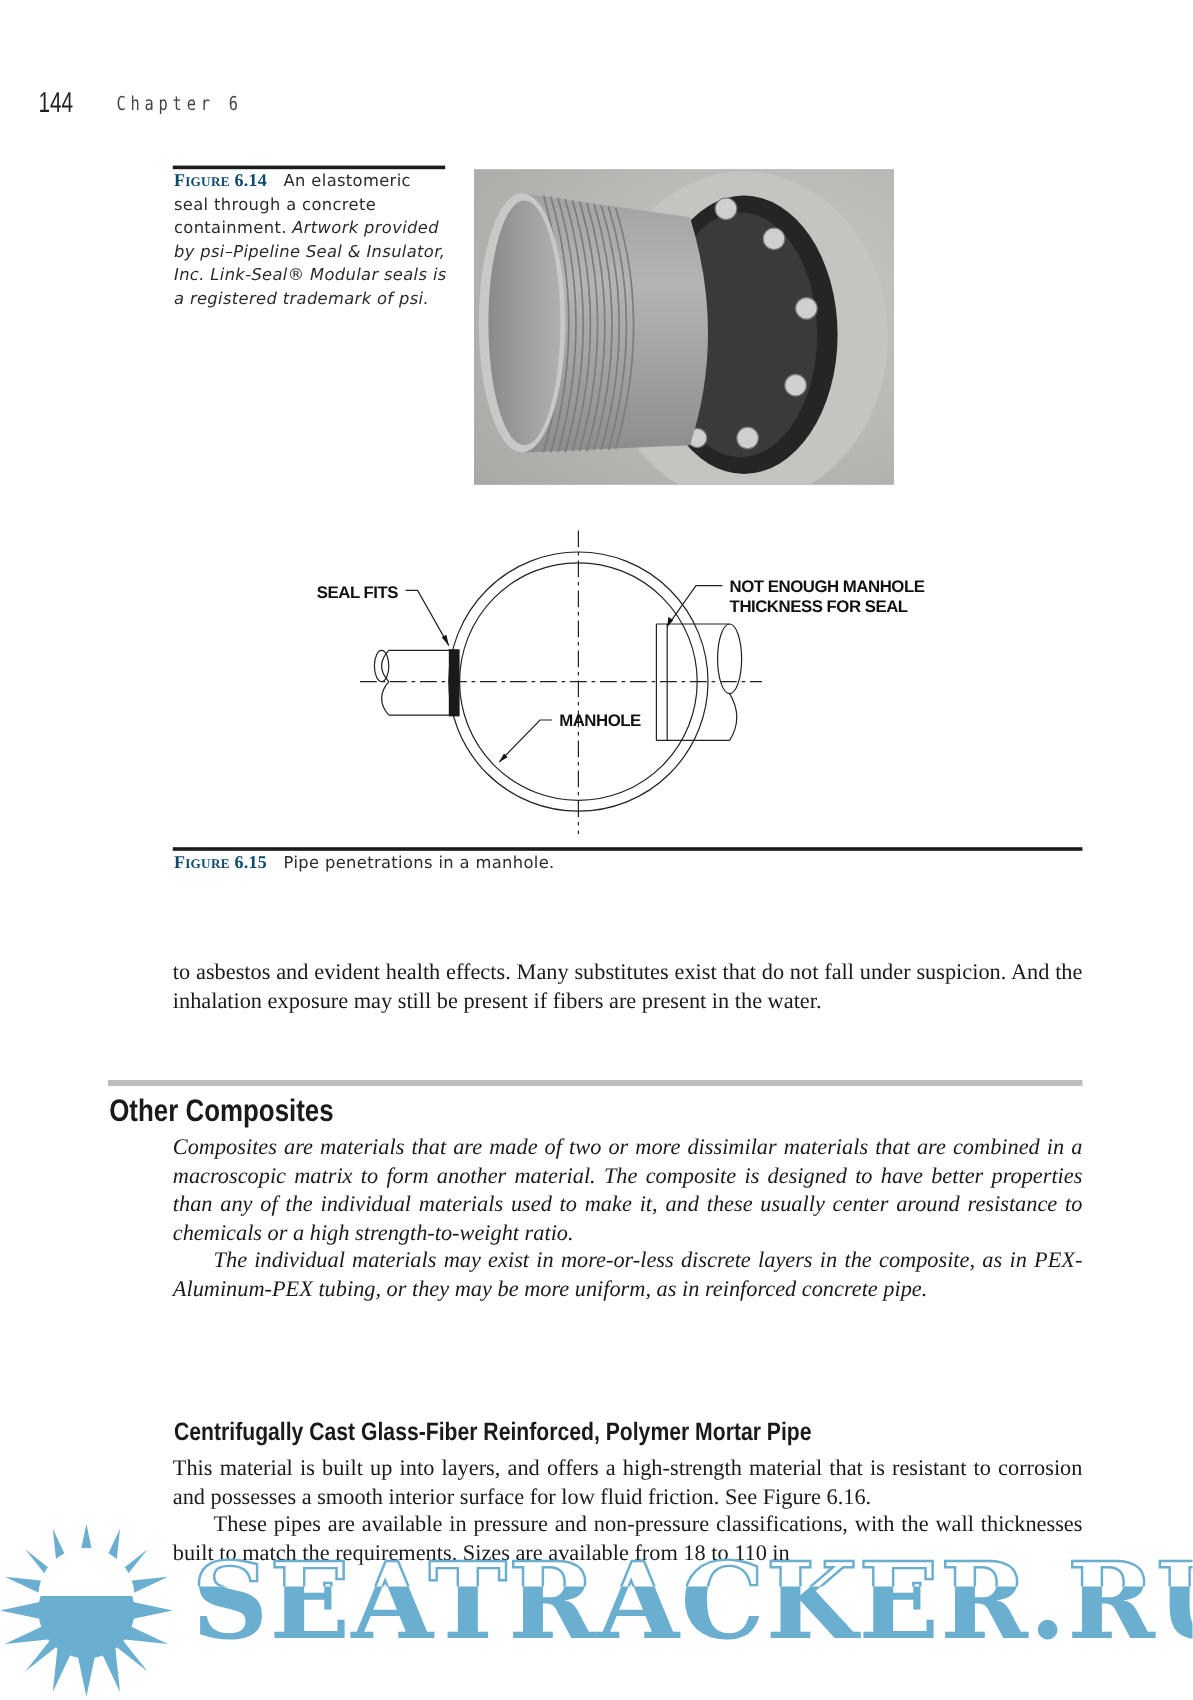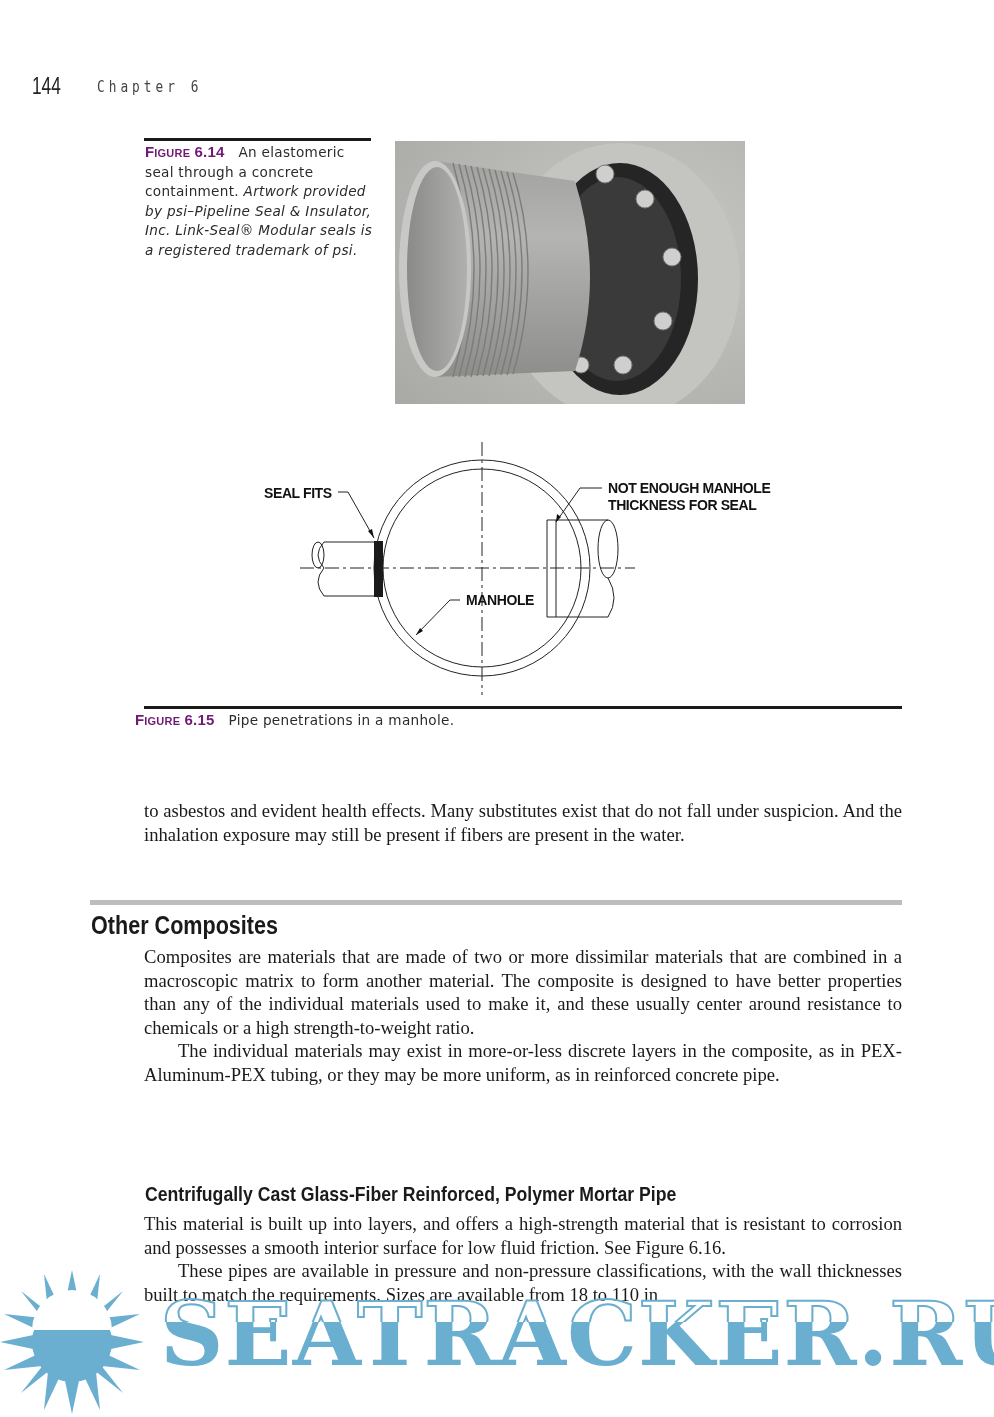--- a/index.html
+++ b/index.html
@@ -4,40 +4,40 @@
 <style>
   html, body { margin: 0; padding: 0; background: #ffffff; }
   body { width: 994px; height: 1417px; position: relative; overflow: hidden; color: #1a1a1a; }
   .abs { position: absolute; }
 
   .page-num { left: 32px; top: 72px; font-family: "Liberation Sans", sans-serif; font-size: 24px; transform: scaleX(0.72); transform-origin: left top; letter-spacing: 0; color: #222; }
   .chapter { left: 97px; top: 77px; font-family: "DejaVu Sans Mono", monospace; font-size: 16px; letter-spacing: 5px; color: #444; transform: scaleX(0.8); transform-origin: left top; }
 
   .fig14-rule { left: 144px; top: 138px; width: 227px; height: 3px; background: #1b1b1b; }
   .fig14-caption { left: 145px; top: 142px; width: 228px; font-family: "DejaVu Sans", sans-serif; font-size: 13.6px; line-height: 19.5px; color: #2b2b2b; letter-spacing: 0.3px; }
-  .fig-label { font-family: Liberation Sans, sans-serif; font-weight: bold; font-variant: small-caps; font-size: 15px; letter-spacing: 0.2px; color: #701a75; }
+  .fig-label { font-family: Liberation Serif, serif; font-weight: bold; font-variant: small-caps; font-size: 15px; letter-spacing: 0.2px; color: #0c4a6e; }
   .fig-label .num { font-size: 15px; }
   .it { font-style: italic; margin-top: 24px; }
 
   .photo { left: 395px; top: 141px; width: 350px; height: 263px; background: #b7b7b5; overflow: hidden; }
 
   .diagram { left: 250px; top: 430px; width: 550px; height: 275px; }
   .diagram text { font-family: "Liberation Sans", sans-serif; font-weight: bold; font-size: 14px; fill: #111; letter-spacing: -0.4px; }
 
   .fig15-rule { left: 144px; top: 706px; width: 758px; height: 3px; background: #1b1b1b; }
-  .fig15-caption { left: 135px; top: 711px; font-family: "DejaVu Sans", sans-serif; font-size: 13.6px; color: #2b2b2b; letter-spacing: 0.3px; }
+  .fig15-caption { left: 145px; top: 711px; font-family: "DejaVu Sans", sans-serif; font-size: 13.6px; color: #2b2b2b; letter-spacing: 0.3px; }
 
   .body-text { font-family: "Liberation Serif", serif; font-size: 18.6px; line-height: 23.5px; color: #1a1a1a; text-align: justify; }
   .p-cont { left: 144px; top: 799px; width: 758px; }
 
   .section-rule { left: 90px; top: 900px; width: 812px; height: 5px; background: #bdbdbd; }
   .section-title { left: 91px; top: 910px; font-family: "Liberation Sans", sans-serif; font-weight: bold; font-size: 26px; transform: scaleX(0.83); transform-origin: left top; color: #1a1a1a; }
 
   .sec-body { left: 144px; top: 945px; width: 758px; }
-  .sec-body p { margin: 0; }
+  .sec-body p { margin: 0; font-style: italic; }
   .sec-body p.indent { text-indent: 34px; }
 
   .sub-title { left: 145px; top: 1182px; font-family: "Liberation Sans", sans-serif; font-weight: bold; font-size: 21px; transform: scaleX(0.84); transform-origin: left top; color: #1a1a1a; }
   .sub-body { left: 144px; top: 1212px; width: 758px; }
   .sub-body p { margin: 0; }
   .sub-body p.indent { text-indent: 34px; }
 
   .watermark { left: 0; top: 1270px; width: 994px; height: 147px; }
   .wm-text { font-family: "DejaVu Serif", serif; font-weight: bold; font-size: 88px; letter-spacing: 1px; fill: #6aaed0; }
 </style>

